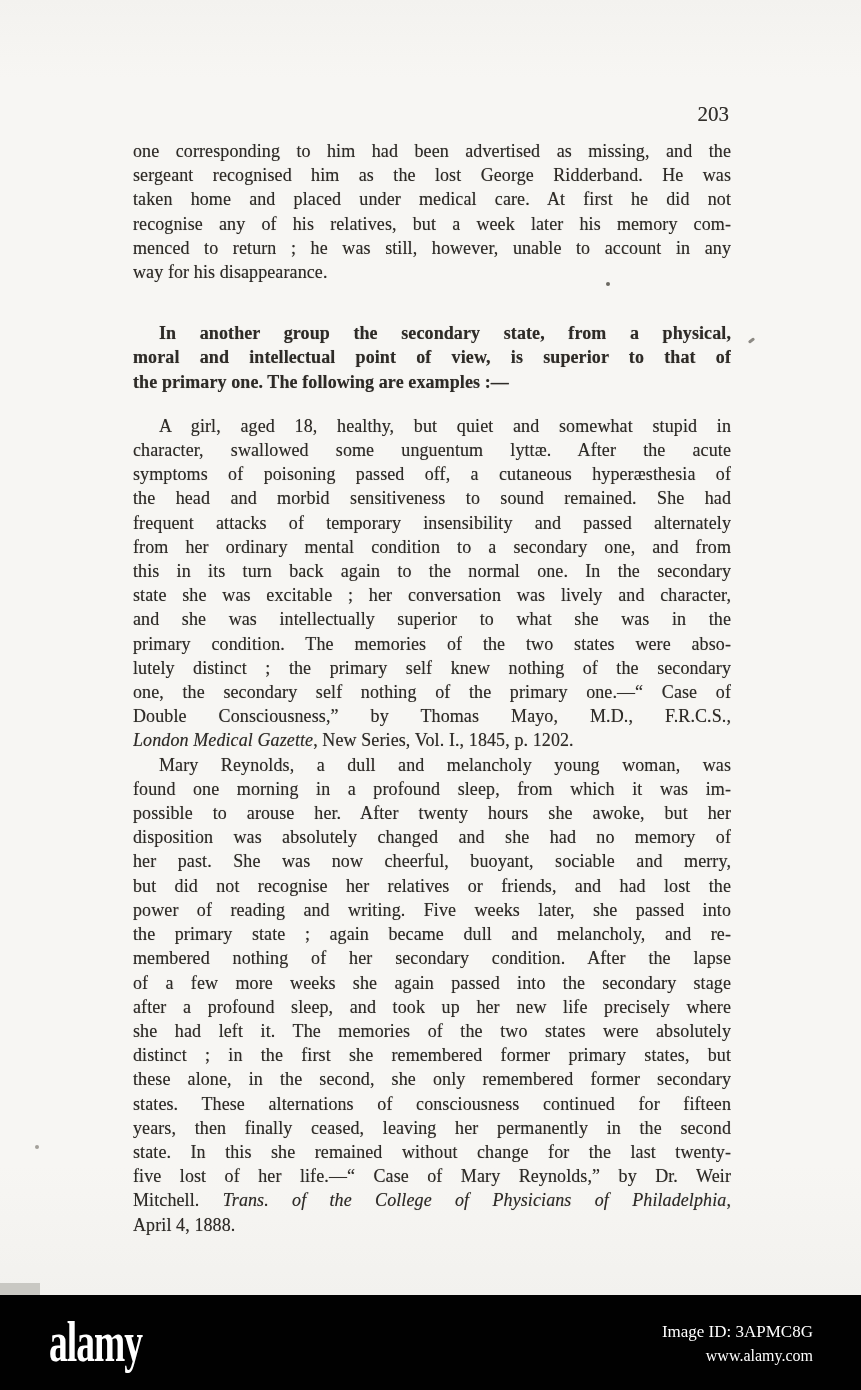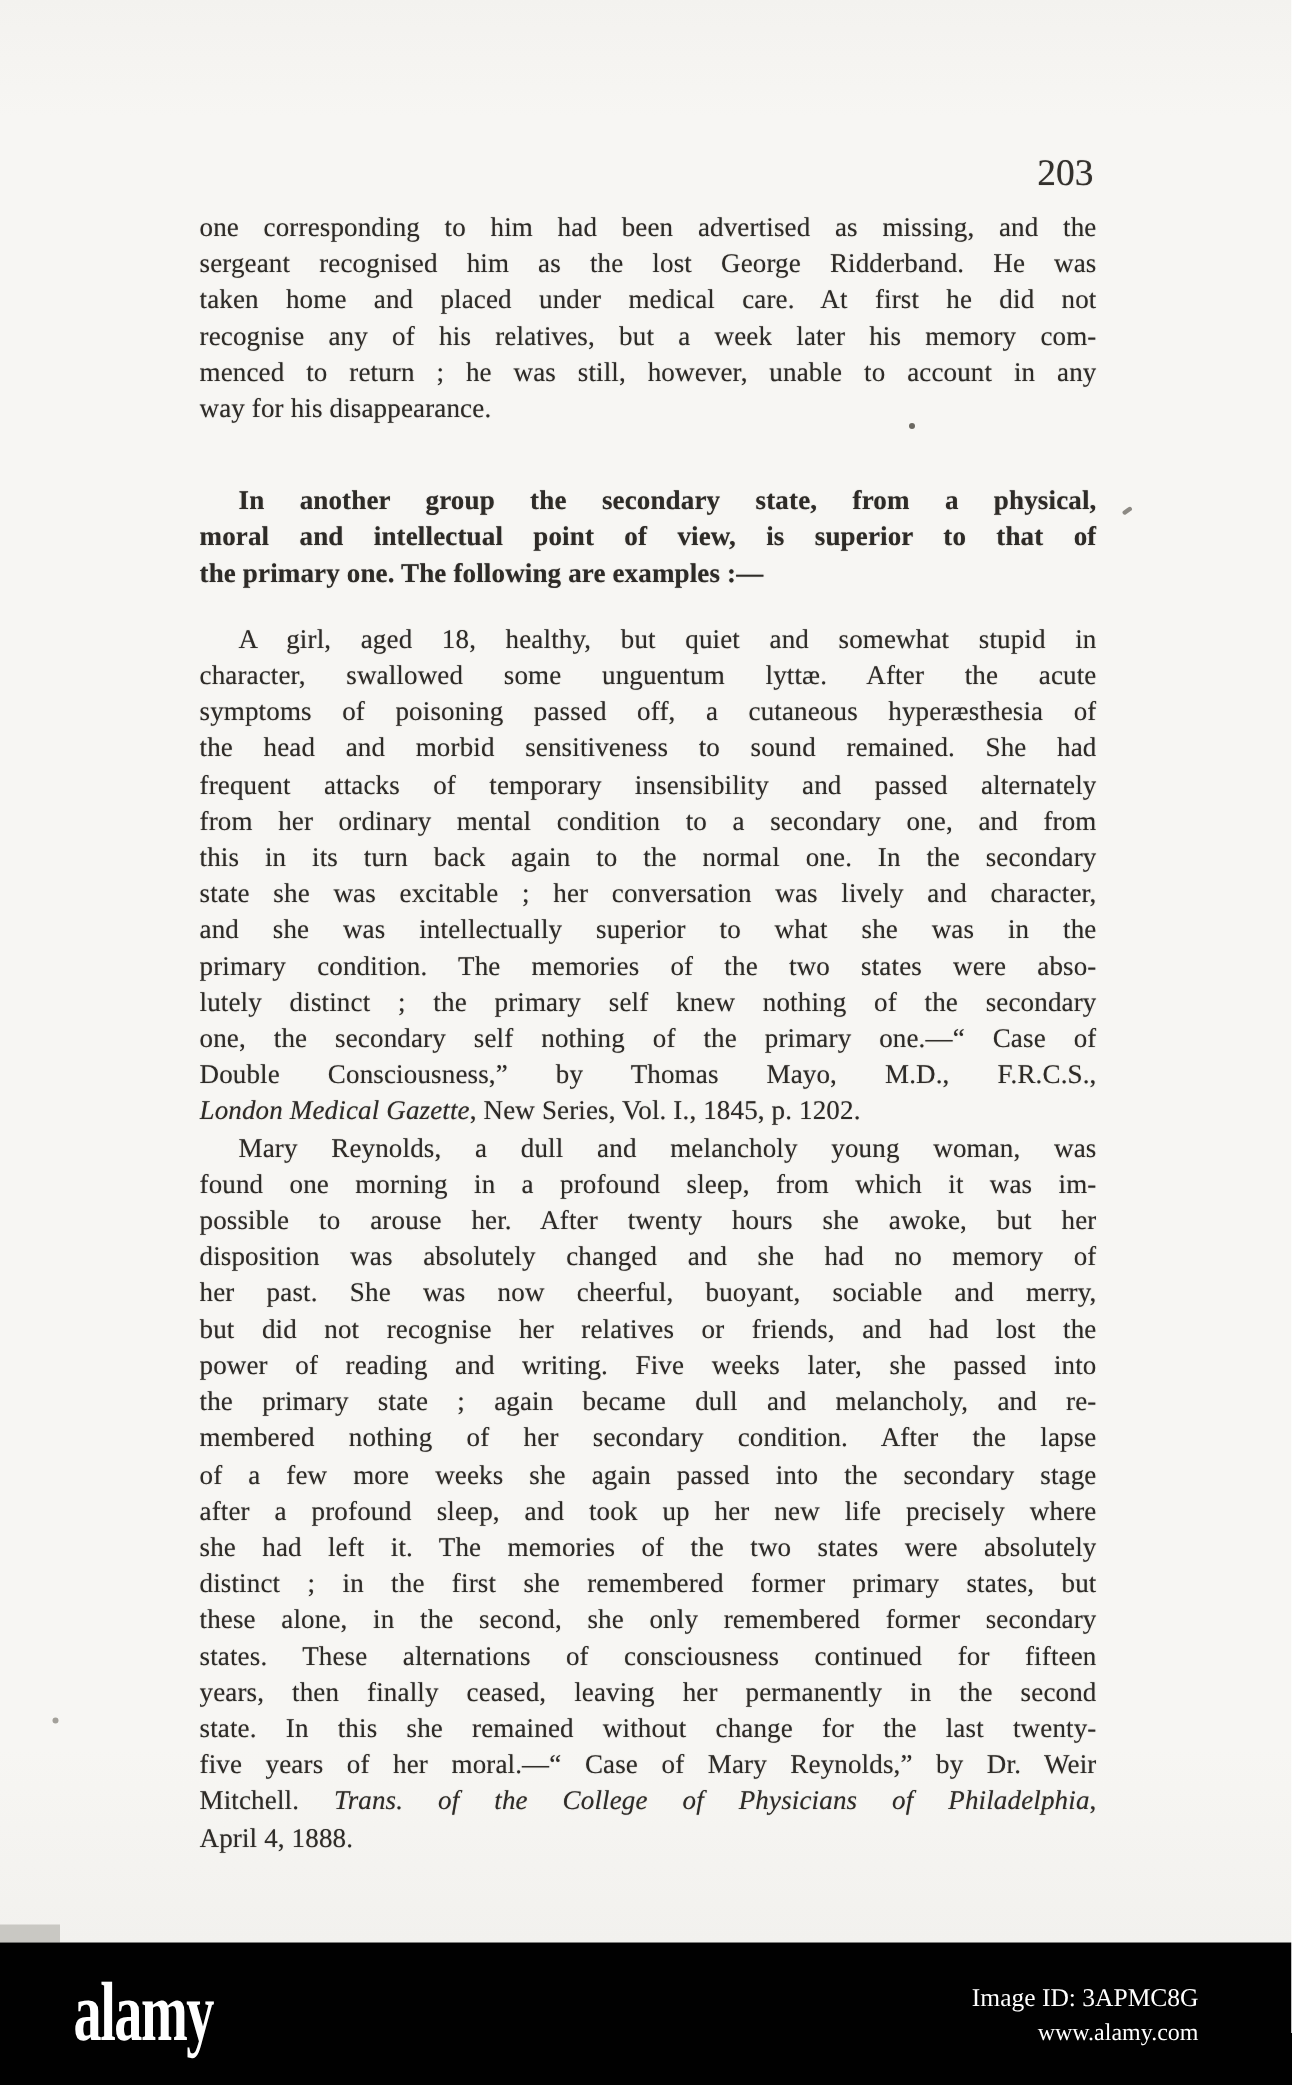--- a/index.html
+++ b/index.html
@@ -23,21 +23,21 @@
     position: absolute; left: 0; right: 54px;
     text-align: center;
     font-size: 16px; letter-spacing: 0.6px;
     color: #33302c;
     text-shadow: 0 0 0.6px rgba(51,48,44,0.55);
     top: 6px;
     white-space: nowrap;
   }
   .header-page-number {
     position: absolute; right: 2px; top: -1px;
-    font-size: 25px; color: #33302c;
+    font-size: 21px; color: #33302c;
     text-shadow: 0 0 0.6px rgba(51,48,44,0.55);
   }
   .page-body {
     position: absolute; left: 133px; top: 139px; width: 598px;
     font-size: 18px; line-height: 24.2px;
     color: #2e2b27;
     text-shadow: 0 0 0.7px rgba(46,43,39,0.5);
     letter-spacing: 0.1px;
   }
   .para { margin: 0; }
@@ -65,21 +65,21 @@
     background: #010101;
     font-family: "Liberation Sans", sans-serif;
   }
   .alamy-logo {
     position: absolute; left: 49px; top: 1314px;
     font-size: 56px; font-weight: bold; line-height: 1;
     color: #ffffff; letter-spacing: -1.5px;
     transform: scaleX(0.67); transform-origin: left top;
   }
   .bar-right {
-    position: absolute; right: 62px; top: 1321px;
+    position: absolute; right: 48px; top: 1321px;
     text-align: right; color: #ffffff;
   }
   .image-id-text { font-size: 17px; line-height: 22px; font-weight: normal; }
   .website-text  { font-size: 16px; line-height: 25px; font-weight: normal; }
 </style>
 </head>
 <body>
 
 <div class="scan-page">
   <div class="page-header">
@@ -127,21 +127,21 @@
         <div class="line"><span>the primary state ; again became dull and melancholy, and re-</span></div>
         <div class="line"><span>membered nothing of her secondary condition.  After the lapse</span></div>
         <div class="line"><span>of a few more weeks she again passed into the secondary stage</span></div>
         <div class="line"><span>after a profound sleep, and took up her new life precisely where</span></div>
         <div class="line"><span>she had left it.  The memories of the two states were absolutely</span></div>
         <div class="line"><span>distinct ; in the first she remembered former primary states, but</span></div>
         <div class="line"><span>these alone, in the second, she only remembered former secondary</span></div>
         <div class="line"><span>states.  These alternations of consciousness continued for fifteen</span></div>
         <div class="line"><span>years, then finally ceased, leaving her permanently in the second</span></div>
         <div class="line"><span>state.  In this she remained without change for the last twenty-</span></div>
-        <div class="line"><span>five years of her moral.—“ Case of Mary Reynolds,” by Dr. Weir</span></div>
+        <div class="line"><span>five lost of her life.—“ Case of Mary Reynolds,” by Dr. Weir</span></div>
         <div class="line"><span>Mitchell.  </span><span class="it">Trans. of the College of Physicians of Philadelphia</span><span>,</span></div>
         <div class="line last"><span>April 4, 1888.</span></div>
       </div>
     </div>
 
   <div class="speck speck-1"></div>
   <div class="speck speck-2"></div>
   <div class="speck speck-3"></div>
   <div class="speck speck-4"></div>
 </div>

